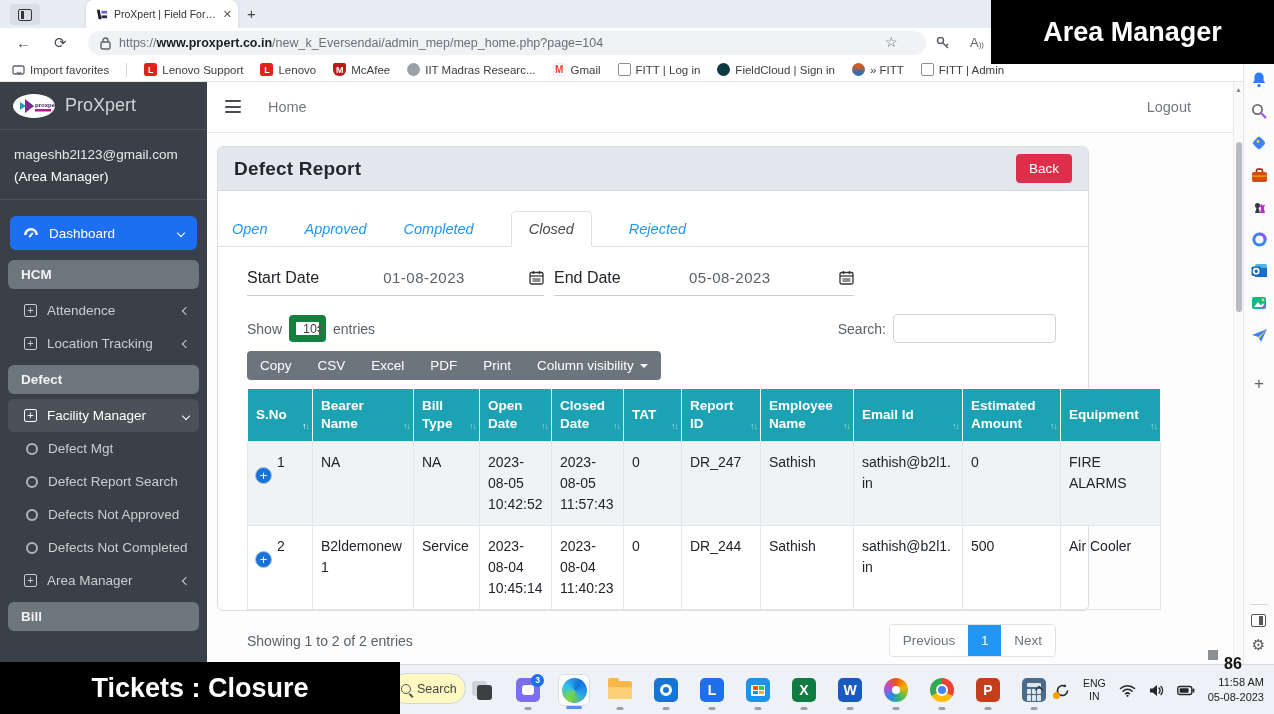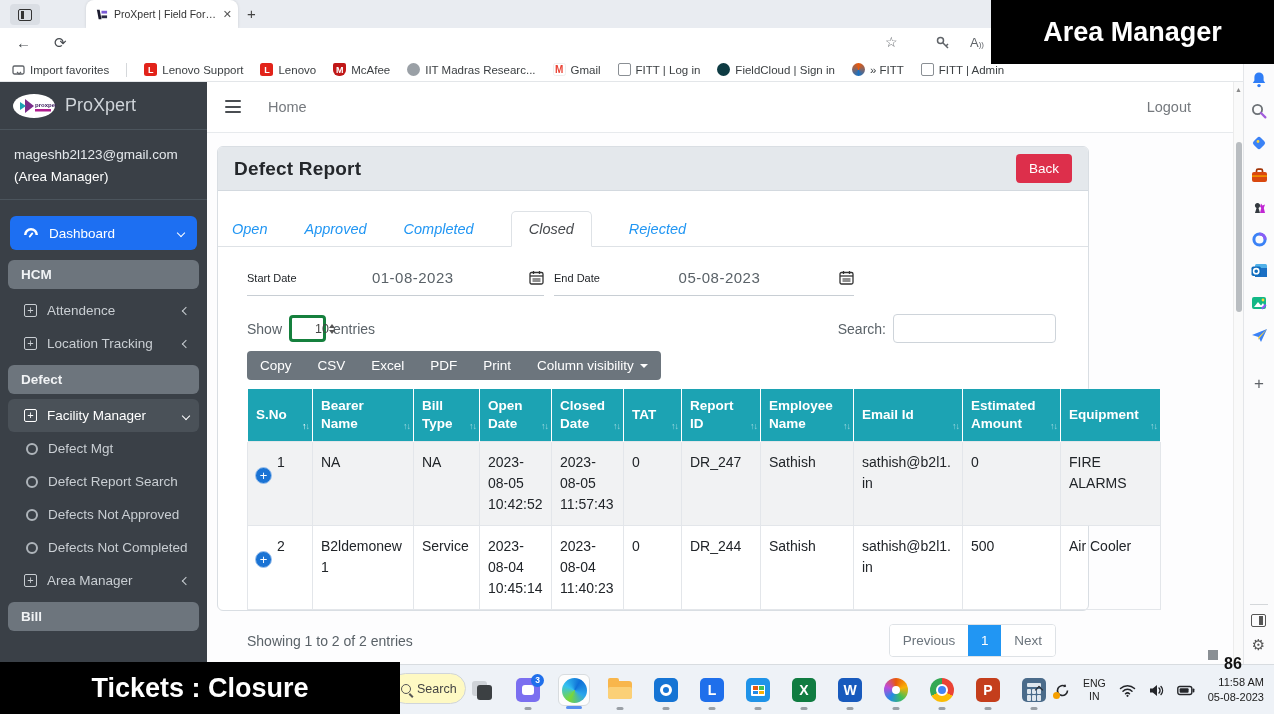--- a/index.html
+++ b/index.html
@@ -67,25 +67,25 @@
   .contentbg{position:absolute;left:207px;top:133px;width:1026px;height:531px;background:#fdfdfe;}
   .card{position:absolute;left:217px;top:146px;width:872px;height:465px;background:#fff;border:1px solid #d9dee3;border-radius:6px;z-index:3;}
   .cardhead{height:44px;background:#e4e8ec;border-bottom:1px solid #d3d9df;border-radius:5px 5px 0 0;display:flex;align-items:center;padding:0 16px;}
   .cardtitle{font-size:19px;font-weight:bold;color:#24272b;letter-spacing:.2px;}
   .backbtn{margin-left:auto;background:#dd2f4b;color:#fff;font-size:13.5px;padding:7px 13px;border-radius:4px;border:none;}
   .tabsrow{display:flex;align-items:flex-end;gap:37px;margin-top:20px;padding-left:14px;border-bottom:1px solid #dee2e6;font-style:italic;}
   .tab{padding:9px 0;color:#2196f3;font-size:14.5px;}
   .tab.active{padding:9px 17px;color:#46494d;background:#fff;border:1px solid #dee2e6;border-bottom-color:#fff;border-radius:5px 5px 0 0;margin-bottom:-1px;}
   .datesrow{display:flex;gap:10px;margin:13px 32px 0 29px;}
   .dblock{width:297px;height:36px;border-bottom:1px solid #c8ced4;display:flex;align-items:center;gap:6px;}
-  .dlabel{font-size:11px;color:#212529;}
+  .dlabel{font-size:16px;color:#212529;}
   .dval{flex:1;text-align:center;font-size:15px;color:#5a6268;letter-spacing:.5px;}
   .ctrlrow{display:flex;align-items:center;margin:18px 32px 0 29px;}
   .showlbl,.entlbl{font-size:14px;color:#5a6268;}
-  .pagesel{width:37px;height:27px;border:3px solid #15803d;border-radius:4px;margin:0 7px;display:flex;align-items:center;padding:0 4px 0 23px;font-size:12.5px;color:#444;position:relative;}
+  .pagesel{width:37px;height:27px;border:7px solid #15803d;border-radius:4px;margin:0 7px;display:flex;align-items:center;padding:0 4px 0 7px;font-size:12.5px;color:#444;position:relative;}
   .spin{margin-left:auto;display:flex;flex-direction:column;gap:2px;}
   .spin i{width:0;height:0;border-left:3.5px solid transparent;border-right:3.5px solid transparent;}
   .spin .u{border-bottom:4px solid #555;}
   .spin .d{border-top:4px solid #555;}
   .searchwrap{margin-left:auto;display:flex;align-items:center;gap:7px;}
   .searchlbl{font-size:14px;color:#5a6268;}
   .searchinput{width:163px;height:29px;border:1px solid #ced4da;border-radius:4px;background:#fff;}
   .exprow{margin:8px 32px 0 29px;}
   .btngrp{display:inline-flex;background:#6c757d;border-radius:4px;overflow:hidden;}
   .ebtn{padding:7px 13px;color:#fff;font-size:13.5px;display:flex;align-items:center;gap:6px;text-align:center;}
@@ -181,20 +181,27 @@
         <rect x="7" y="8" width="6" height="3" fill="#2b2b45"></rect>
       </svg>
     <span class="ttl">ProXpert | Field Force Automation</span>
     <span class="x">✕</span>
   </div>
   <span class="newtab">+</span>
 </div>
 <div class="addrbar">
   <span class="navi" style="left:16px;">←</span>
   <span class="navi" style="left:54px;">⟳</span>
+  <div class="urlpill">
+    <svg width="11" height="13" viewBox="0 0 11 13">
+        <rect x="1" y="5" width="9" height="7" rx="1.5" fill="none" stroke="#5f6368" stroke-width="1.4"></rect>
+        <path d="M3 5 V3.5 a2.5 2.5 0 0 1 5 0 V5" fill="none" stroke="#5f6368" stroke-width="1.4"></path>
+      </svg>
+    <span class="urltext"><span>https://</span><b>www.proxpert.co.in</b><span>/new_k_Eversendai/admin_mep/mep_home.php?page=104</span></span>
+  </div>
   <svg class="abs" style="left:936px;top:8px;" width="14" height="14" viewBox="0 0 14 14">
       <circle cx="4.5" cy="4.5" r="3" fill="none" stroke="#5f6368" stroke-width="1.5"></circle>
       <path d="M7 7 L12 12 M10 10 l2 -2" stroke="#5f6368" stroke-width="1.5" fill="none"></path>
     </svg>
   <span class="abs" style="left:970px;top:7px;font-size:13px;color:#5f6368;">A<small style="font-size:8px;">))</small></span>
   <span class="abs" style="left:885px;top:6px;font-size:14px;color:#5f6368;">☆</span>
 </div>
 <div class="bookbar">
   <span class="bm">
     <svg width="13" height="12" viewBox="0 0 13 12">

